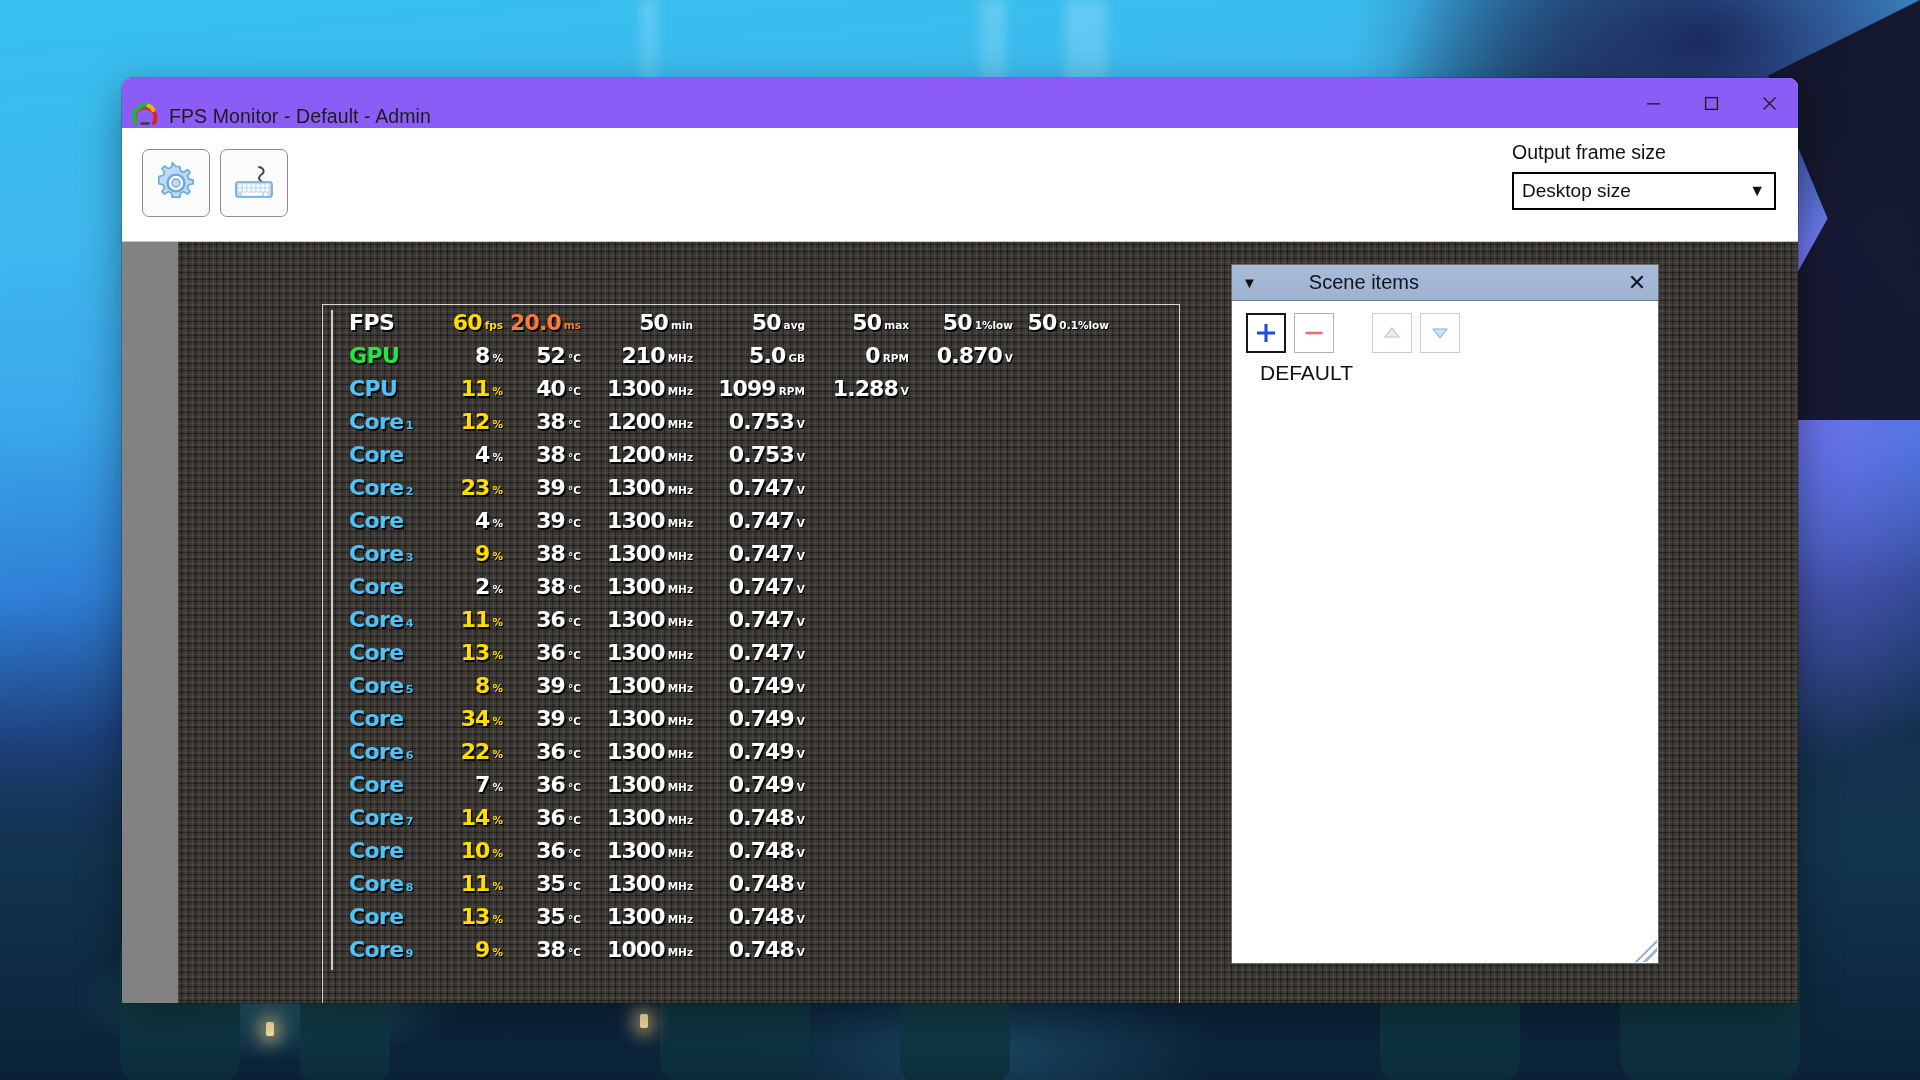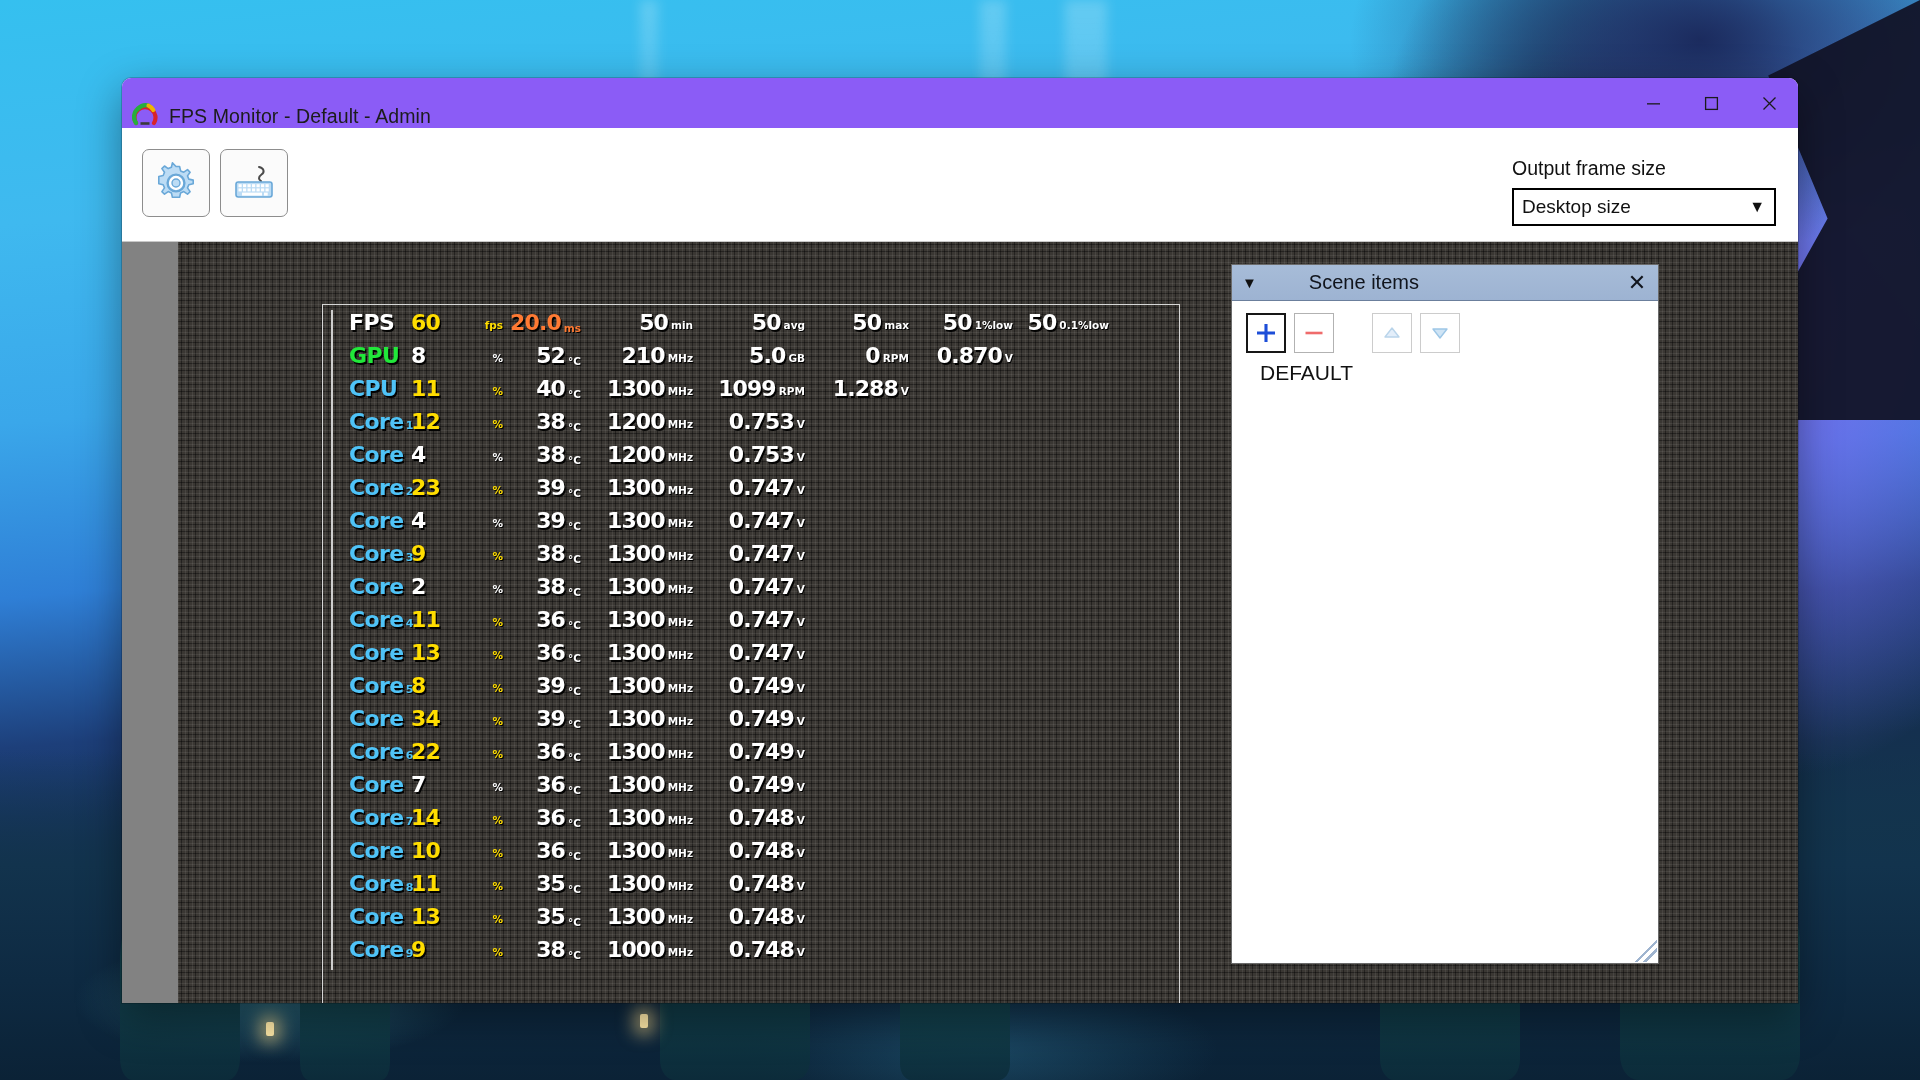--- a/index.html
+++ b/index.html
@@ -111,21 +111,21 @@
     border-radius: 7px;
     display: flex; align-items: center; justify-content: center;
     cursor: default;
   }
 
   #output-frame-group {
     position: absolute; right: 22px; top: 13px;
     width: 264px;
   }
   #output-frame-label {
-    font-size: 19.5px; color: #111; margin-bottom: 8px; display: block; margin-top: 16px;
+    font-size: 19.5px; color: #111; margin-bottom: 8px; display: block;
   }
   #output-frame-select {
     width: 100%; height: 38px;
     border: 2px solid #000; background: #fff;
     display: flex; align-items: center; justify-content: space-between;
     padding: 0 9px 0 8px; cursor: default;
   }
   #output-frame-value { font-size: 19px; color: #111; }
   #output-frame-caret { font-size: 16px; color: #111; line-height: 1; }
 
@@ -206,22 +206,22 @@
     margin-left: 3px;
     color: #ffffff;
     text-shadow: 1px 1px 0 rgba(0,0,0,.95);
     position: relative; top: -1px;
   }
   .ov-unit.yellow { color: #ffdd00; }
   .ov-unit.orange { color: #ff7a33; }
 
   
   .c-name { width: 62px; display: inline-flex; align-items: baseline; }
-  .c-1 { width: 92px; justify-content: space-between; }
-  .c-2 { width: 78px; align-items: flex-end; }
+  .c-1 { width: 92px; }
+  .c-2 { width: 78px; }
   .c-3 { width: 112px; }
   .c-4 { width: 112px; }
   .c-5 { width: 104px; }
   .c-6 { width: 104px; }
   .c-7 { width: 96px; }
 
   
   #scene-items-panel {
     position: absolute;
     left: 1053px; top: 22px;

